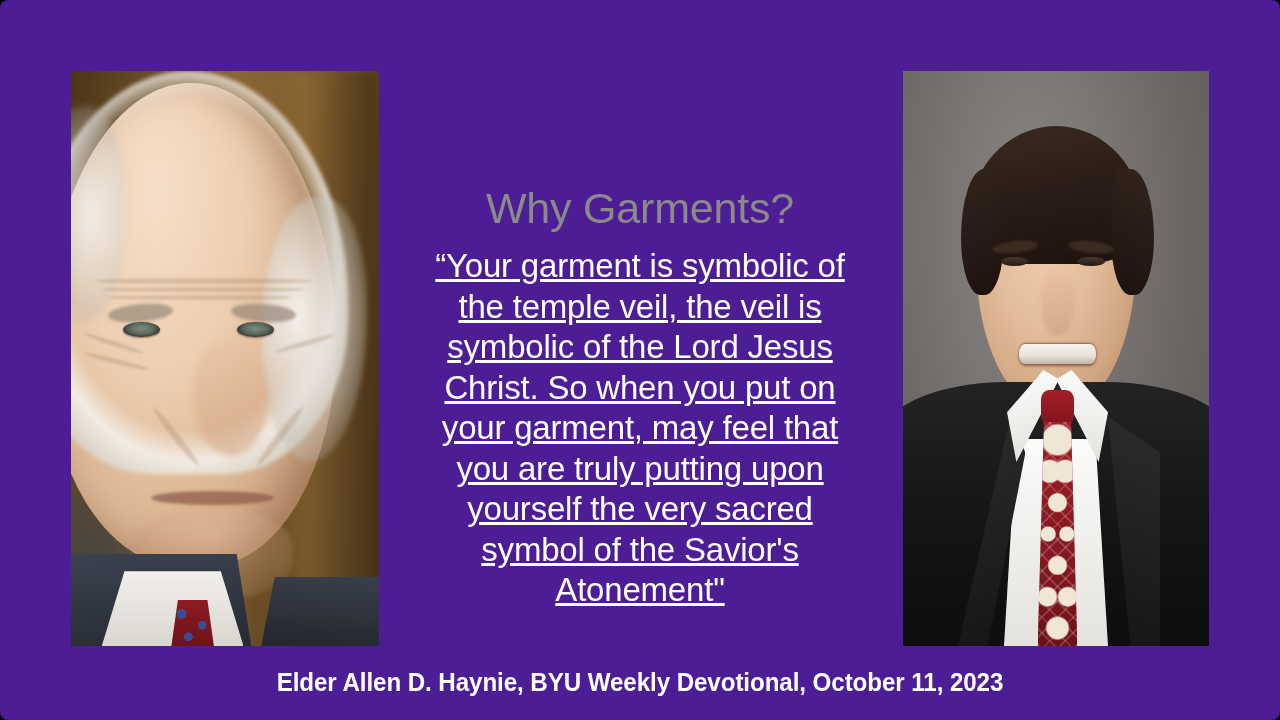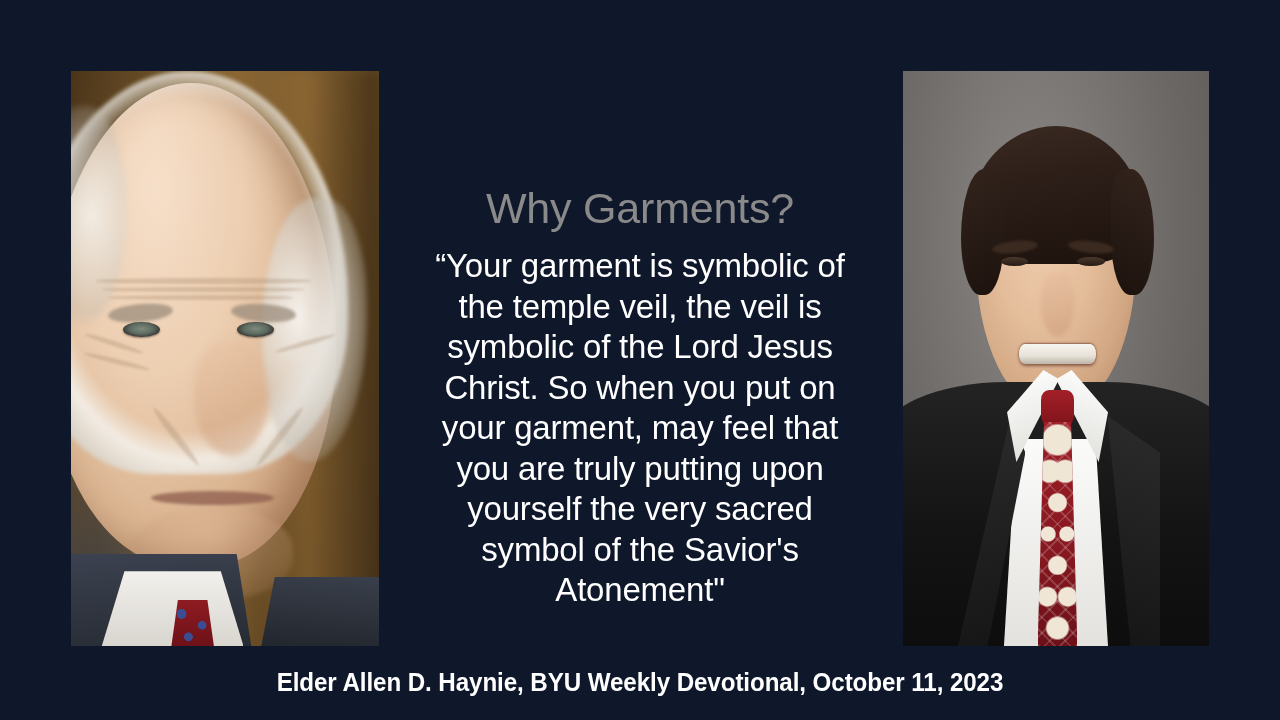--- a/index.html
+++ b/index.html
@@ -10,21 +10,22 @@
   body {
     width: 1280px;
     height: 720px;
     overflow: hidden;
     font-family: "Liberation Sans", sans-serif;
   }
   .slide {
     position: relative;
     width: 1280px;
     height: 720px;
-    background: #0f172a;
+    background: #4c1d95;
+    border-radius: 8px;
   }
 
   
   .photo {
     position: absolute;
     overflow: hidden;
   }
   #photo-left {
     left: 71px;
     top: 71px;
@@ -346,20 +347,21 @@
     white-space: nowrap;
   }
   #quote-text {
     color: #ffffff;
     font-size: 33px;
     font-weight: 400;
     line-height: 40.5px;
     margin: 0;
     padding: 0 8px;
     letter-spacing: -0.2px;
+    text-decoration: underline;
   }
 
   
   #caption {
     position: absolute;
     left: 0;
     top: 667px;
     width: 1280px;
     text-align: center;
     color: #ffffff;

